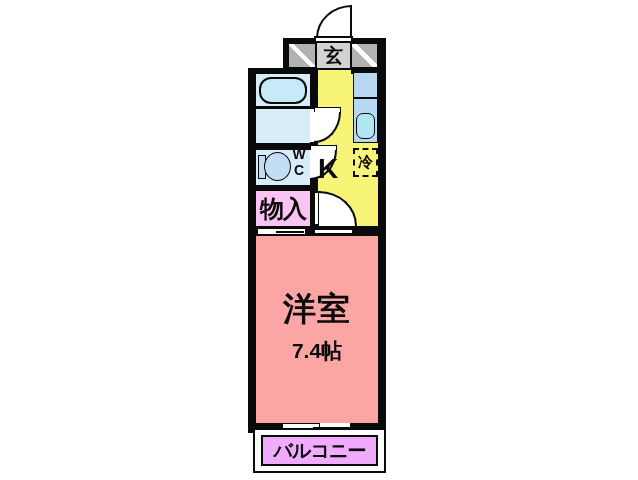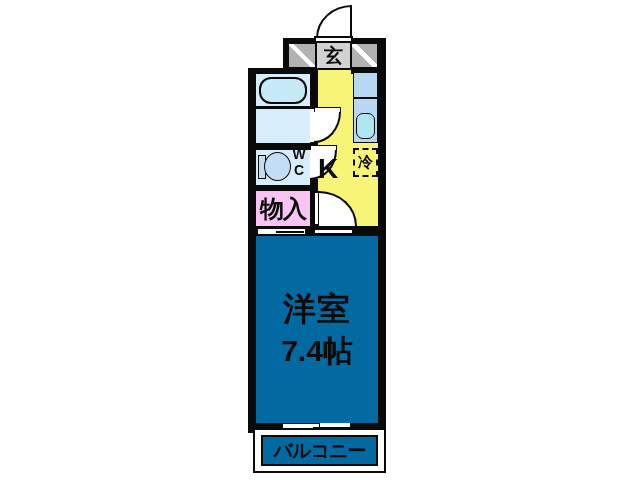--- a/index.html
+++ b/index.html
@@ -38,23 +38,23 @@
   <div class="abs floor" style="left: 256px; top: 149px; width: 54px; height: 37px; background-color: rgb(216, 237, 250);"></div>
   <div class="abs floor" style="left: 256px; top: 190px; width: 54px; height: 37px; background-color: rgb(249, 196, 243);">
     <span class="lbl" style="font-size:24px;letter-spacing:-1px;">物入</span>
   </div>
   <div class="abs" style="left: 314px; top: 70px; width: 64px; height: 157px; background-color: rgb(248, 244, 120);"></div>
   <div class="abs floor" style="left: 316px; top: 43px; width: 35px; height: 27px; border-left: 1px solid rgb(10, 10, 10); border-right: 1px solid rgb(10, 10, 10); border-bottom: 2px solid rgb(10, 10, 10); background-color: rgb(210, 210, 210);">
     <span class="lbl" style="font-size:19px;">玄</span>
   </div>
   <div class="abs hatch" style="left: 288px; top: 43px; width: 28px; height: 25px; background-color: rgb(178, 178, 178);"></div>
   <div class="abs hatch" style="left: 351px; top: 43px; width: 27px; height: 25px; background-color: rgb(178, 178, 178);"></div>
-  <div class="abs floor" style="left: 256px; top: 236px; width: 122px; height: 187px; flex-direction: column; background-color: #0369a1;">
+  <div class="abs floor" style="left: 256px; top: 236px; width: 122px; height: 187px; flex-direction: column; background-color: #fca5a5;">
     <span class="lbl" style="font-size:33px;line-height:42px;letter-spacing:1px;">洋室</span>
-    <span class="lbl" style="font-size:30px;line-height:42px;">7.4帖</span>
+    <span class="lbl" style="font-size:21px;line-height:42px;">7.4帖</span>
   </div>
 
   <div class="abs wall" style="left:283px;top:38px;width:33px;height:5px;"></div>
   <div class="abs wall" style="left:351px;top:38px;width:35px;height:5px;"></div>
   <div class="abs wall" style="left:283px;top:38px;width:5px;height:34px;"></div>
   <div class="abs wall" style="left:283px;top:68px;width:33px;height:6px;"></div>
   <div class="abs wall" style="left:351px;top:68px;width:35px;height:6px;"></div>
   <div class="abs wall" style="left:248px;top:68px;width:68px;height:6px;"></div>
   <div class="abs wall" style="left:248px;top:68px;width:8px;height:365px;"></div>
   <div class="abs wall" style="left:378px;top:38px;width:8px;height:395px;"></div>
@@ -99,17 +99,17 @@
   <div class="abs fixture" style="left: 258px; top: 155px; width: 8px; height: 24px; border-width: 1.5px; background-color: rgb(194, 221, 244);"></div>
   <div class="abs fixture" style="left: 264px; top: 152px; width: 27px; height: 29px; border-width: 1.5px; border-radius: 50%; background-color: rgb(194, 221, 244);"></div>
 
   <div class="abs lbl" style="left:291px;top:146px;font-size:14px;line-height:16px;text-align:center;width:16px;">
     <div>W</div>
     <div>C</div>
   </div>
   <div class="abs lbl" style="left:318px;top:153px;font-size:28px;">K</div>
 
   <div class="abs whitebox" style="left:253px;top:428px;width:133px;height:45px;border:2px solid #0a0a0a;"></div>
-  <div class="abs floor" style="left: 261px; top: 435px; width: 117px; height: 31px; border: 2px solid rgb(10, 10, 10); background-color: #0369a1;">
+  <div class="abs floor" style="left: 261px; top: 435px; width: 117px; height: 31px; border: 2px solid rgb(10, 10, 10); background-color: #f0abfc;">
     <span class="lbl" style="font-size:19px;letter-spacing:-1px;">バルコニー</span>
   </div>
 
 </div>
 
 </body></html>

